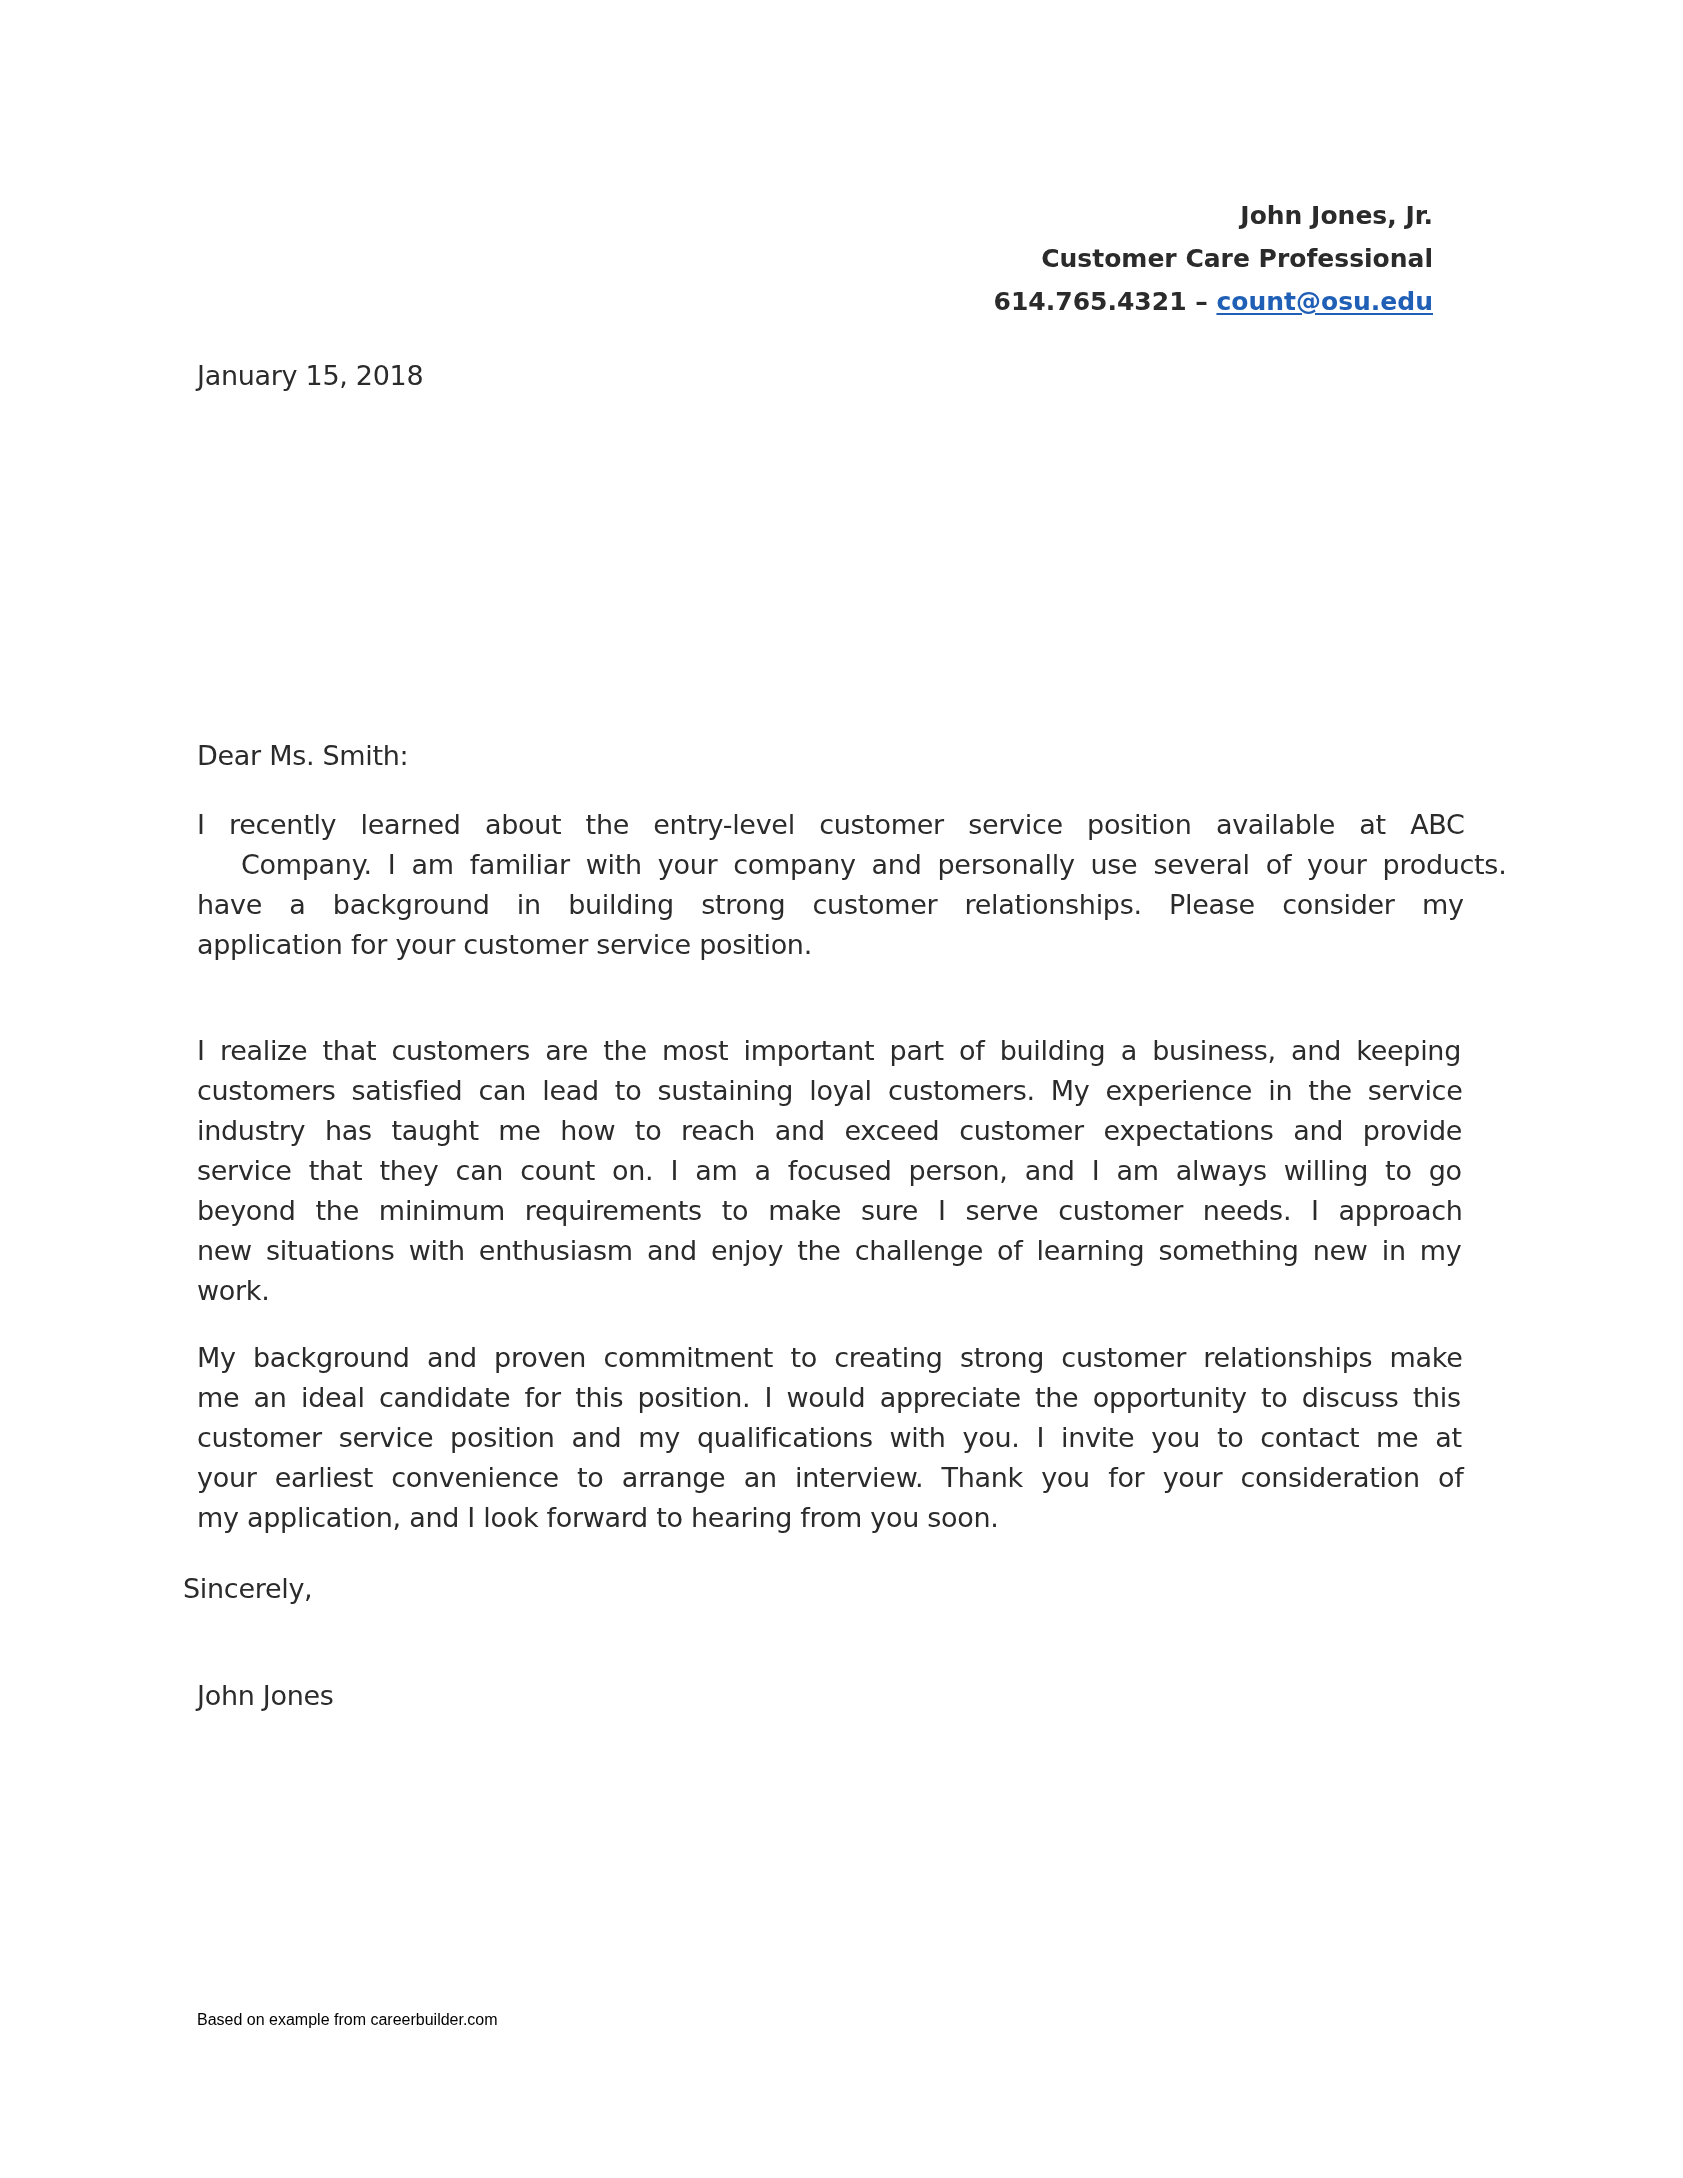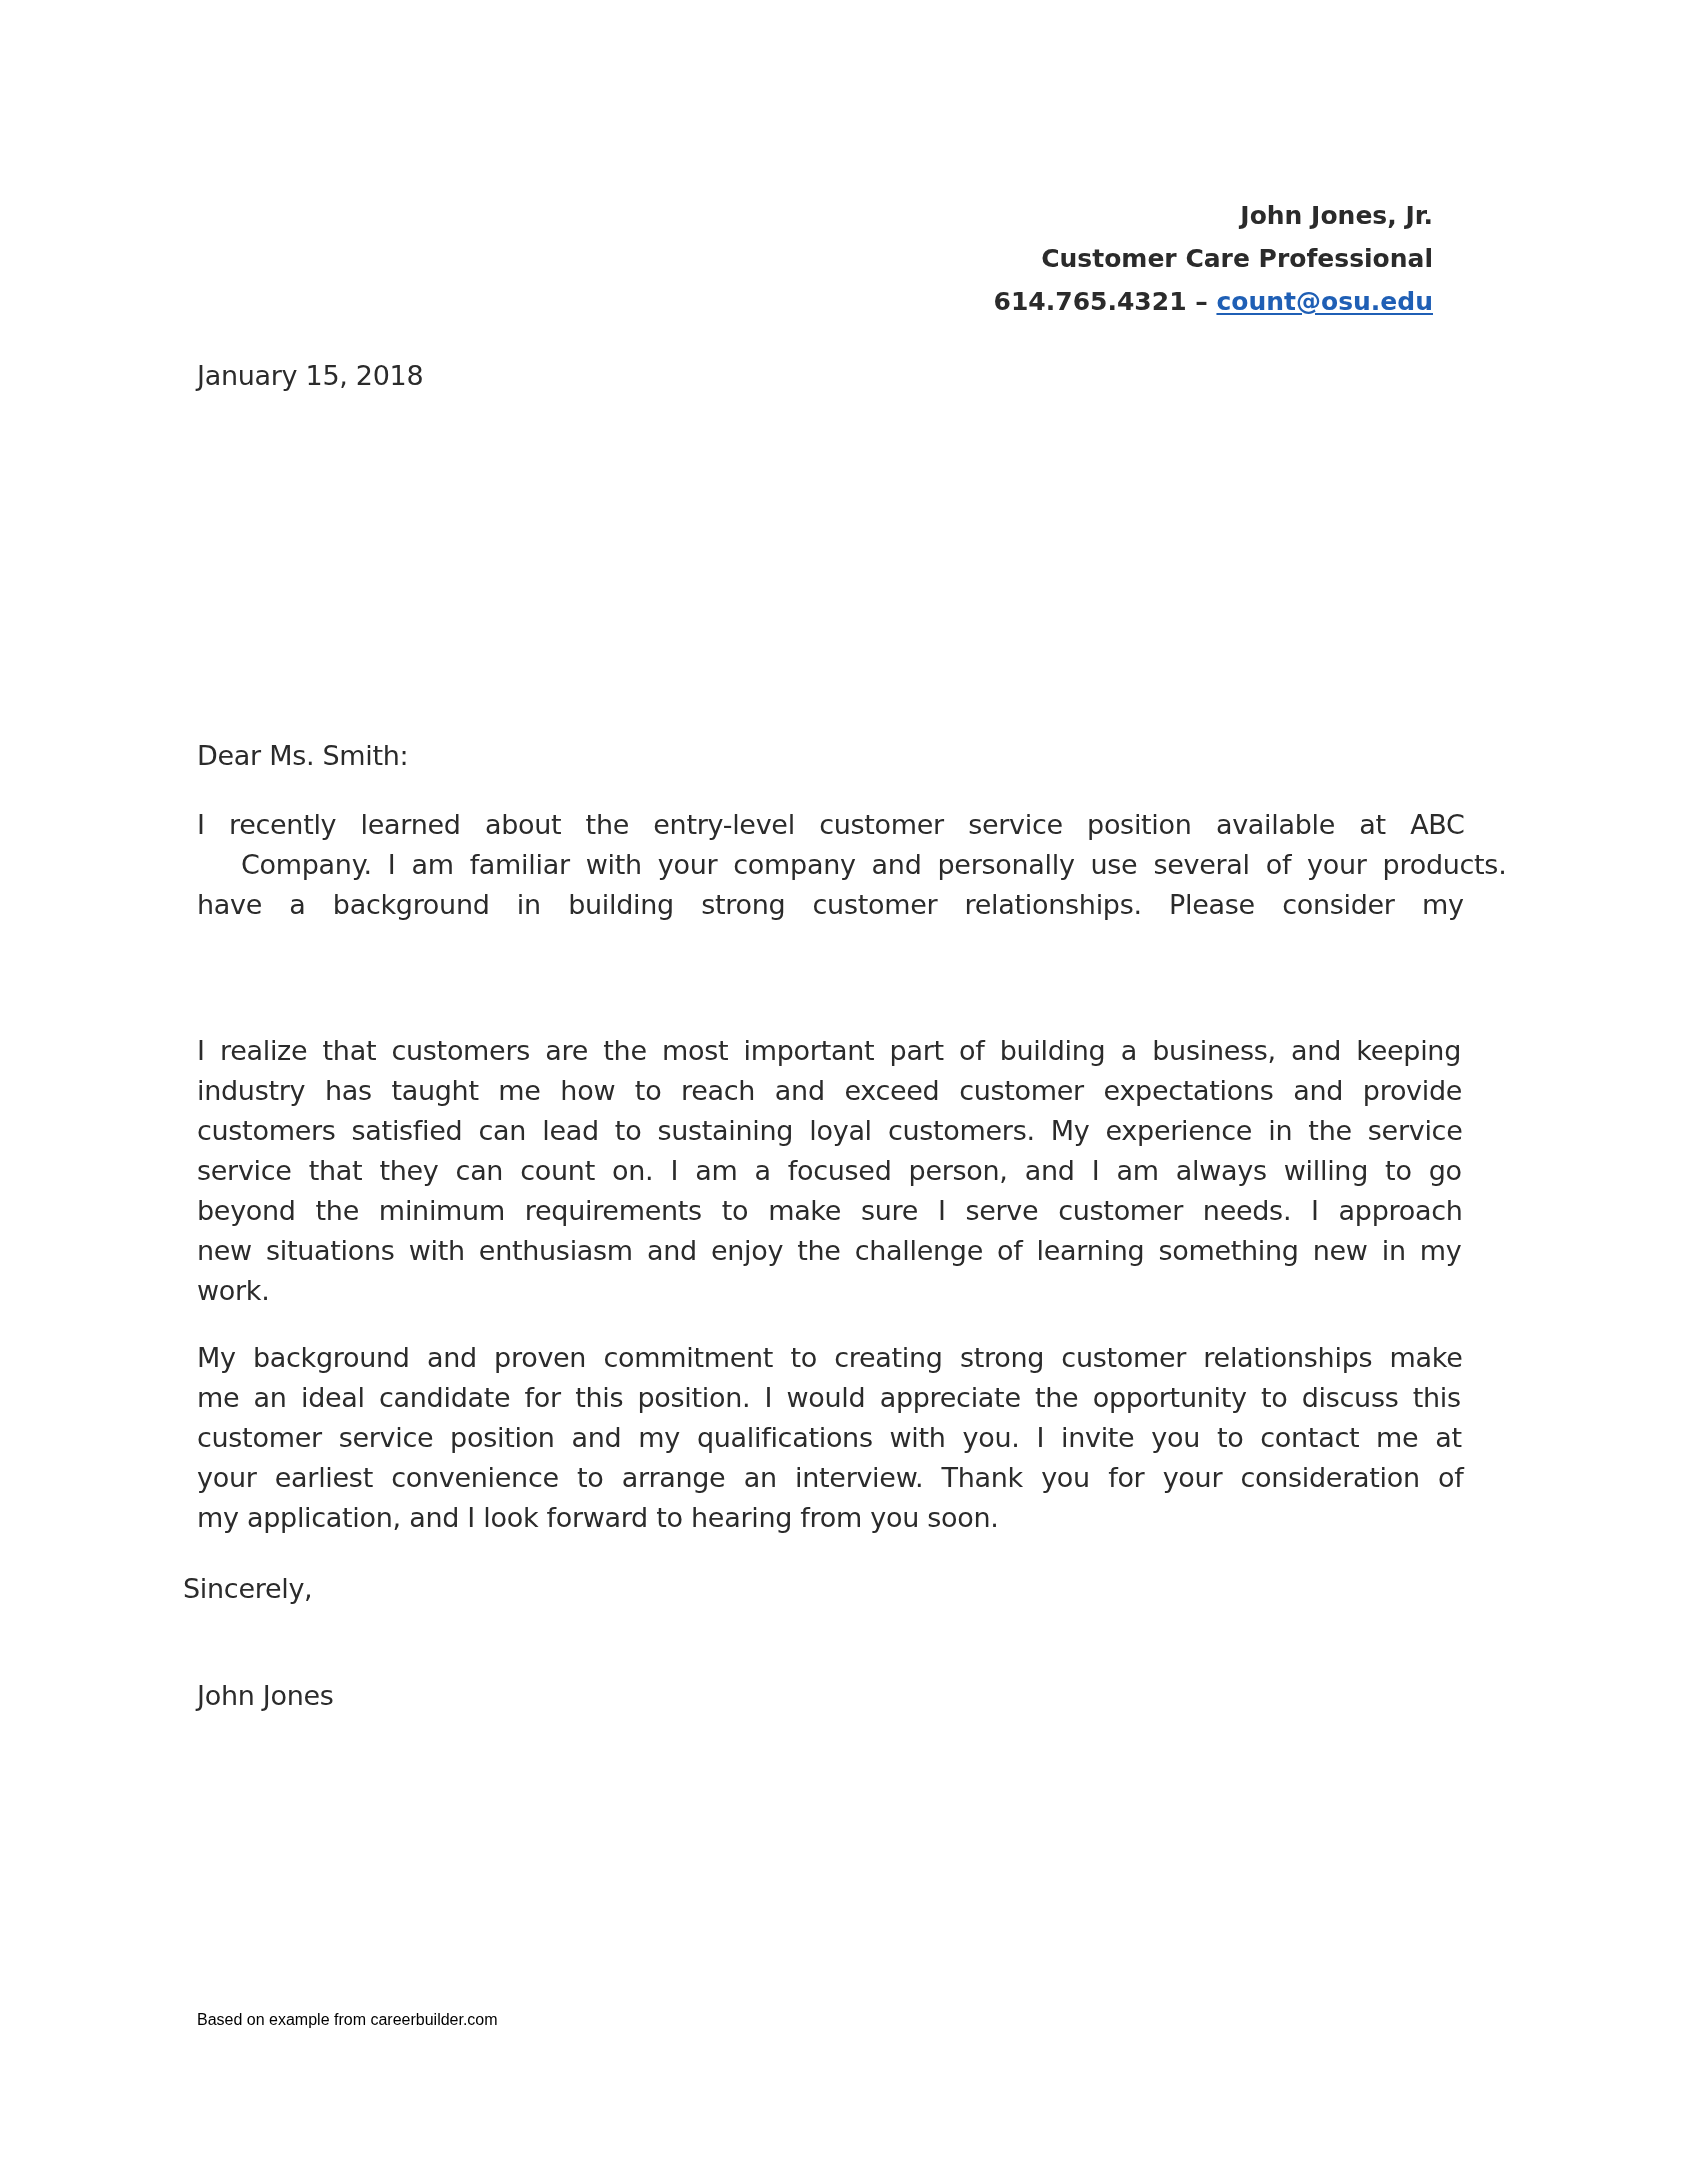--- a/index.html
+++ b/index.html
@@ -36,26 +36,27 @@
 
   <div class="date body-text">January 15, 2018</div>
 
 
   <div class="salutation body-text">Dear Ms. Smith:</div>
 
   <div class="para p1 body-text">
     <div style="white-space: nowrap; display: block; word-spacing: 16px; text-align-last: left; text-align: left;">I recently learned about the entry-level customer service position available at ABC</div>
     <div style="white-space: nowrap; display: block; word-spacing: 7.7px; text-align-last: left; text-align: center; margin-left: 44px;">Company. I am familiar with your company and personally use several of your products.</div>
     <div style="white-space: nowrap; display: block; word-spacing: 19px; text-align-last: left; text-align: left;">have a background in building strong customer relationships. Please consider my</div>
+    <div class="last">application for your customer service position.</div>
   </div>
 
   <div class="para p2 body-text">
     <div style="white-space: nowrap; display: block; word-spacing: 7px; text-align-last: left; text-align: left;">I realize that customers are the most important part of building a business, and keeping</div>
+    <div style="white-space: nowrap; display: block; word-spacing: 7.8px; text-align-last: left; text-align: left;">customers satisfied can lead to sustaining loyal customers. My experience in the service</div>
     <div style="white-space: nowrap; display: block; word-spacing: 11.4px; text-align-last: left; text-align: left;">industry has taught me how to reach and exceed customer expectations and provide</div>
-    <div style="white-space: nowrap; display: block; word-spacing: 7.8px; text-align-last: left; text-align: left;">customers satisfied can lead to sustaining loyal customers. My experience in the service</div>
     <div style="white-space: nowrap; display: block; word-spacing: 8.8px; text-align-last: left; text-align: left;">service that they can count on. I am a focused person, and I am always willing to go</div>
     <div style="white-space: nowrap; display: block; word-spacing: 11.6px; text-align-last: left; text-align: left;">beyond the minimum requirements to make sure I serve customer needs. I approach</div>
     <div style="white-space: nowrap; display: block; word-spacing: 5.8px; text-align-last: left; text-align: left;">new situations with enthusiasm and enjoy the challenge of learning something new in my</div>
     <div class="last">work.</div>
   </div>
 
   <div class="para p3 body-text">
     <div style="white-space: nowrap; display: block; word-spacing: 9px; text-align-last: left; text-align: left;">My background and proven commitment to creating strong customer relationships make</div>
     <div style="white-space: nowrap; display: block; word-spacing: 6px; text-align-last: left; text-align: left;">me an ideal candidate for this position. I would appreciate the opportunity to discuss this</div>
     <div style="white-space: nowrap; display: block; word-spacing: 8.6px; text-align-last: left; text-align: left;">customer service position and my qualifications with you. I invite you to contact me at</div>

